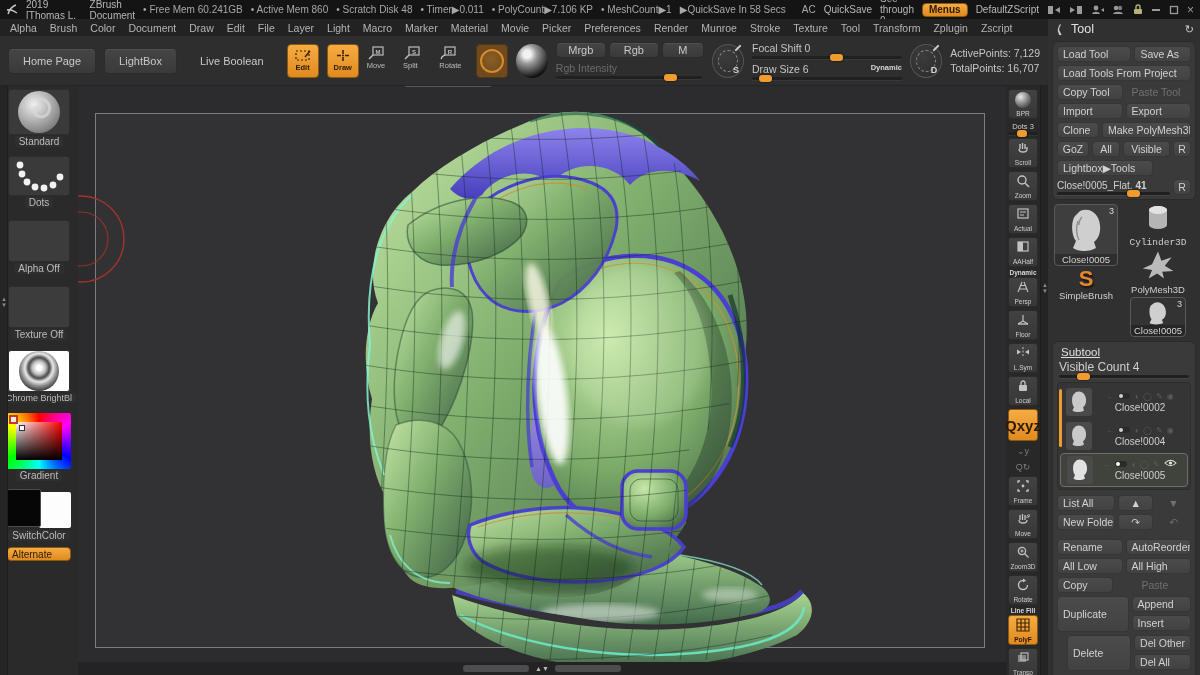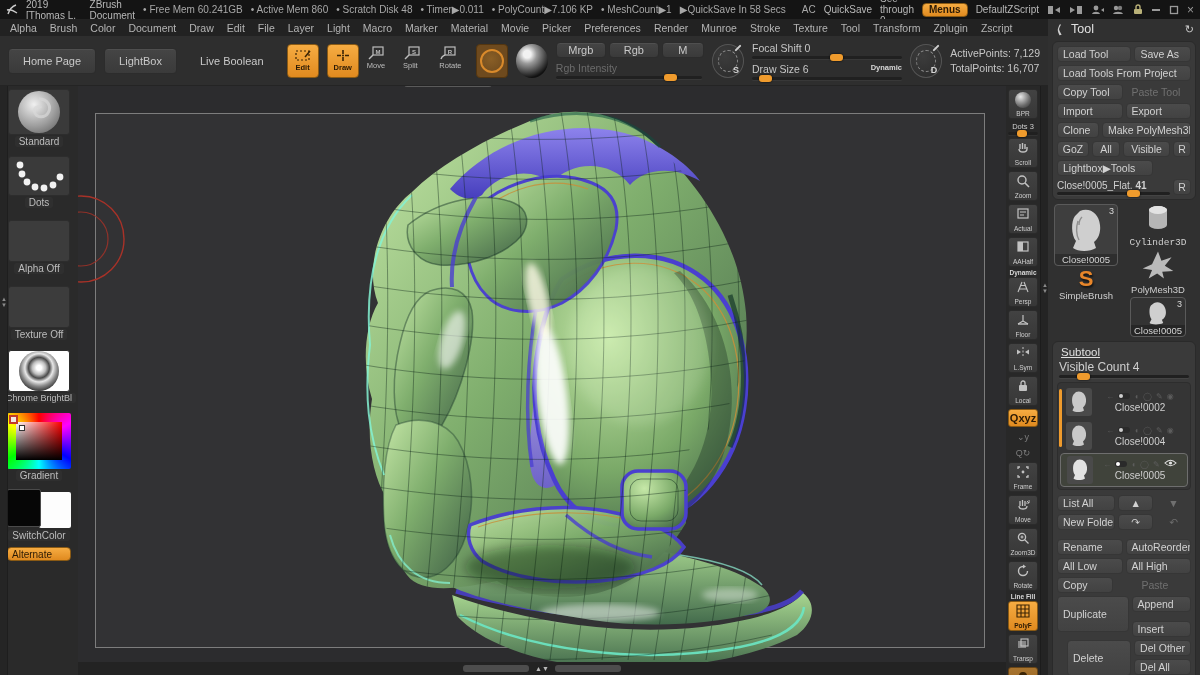--- a/index.html
+++ b/index.html
@@ -593,21 +593,21 @@
   </div>
   <div class="rsitem">
     <span class="glyph">
         <svg width="14" height="14" viewBox="0 0 14 14">
           <rect x="3" y="6" width="8" height="6" rx="1" fill="#c2c2c2"></rect>
           <path d="M5 6 V4 a2 2 0 0 1 4 0 V6" stroke="#c2c2c2" stroke-width="1.3" fill="none"></path>
         </svg>
       </span>
     <span class="rslabel">Local</span>
   </div>
-  <div class="rsitem orange" style="height:18px;justify-content:center;font-size:11px;">
+  <div class="rsitem orange" style="height:32px;justify-content:center;font-size:15px;">
     <span>Qxyz</span>
   </div>
   <div class="rsmini">⌄y</div>
   <div class="rsmini">Q↻</div>
   <div class="rsitem">
     <span class="glyph">
         <svg width="14" height="14" viewBox="0 0 14 14">
           <path d="M2 4 V2 H4 M10 2 H12 V4 M12 10 V12 H10 M4 12 H2 V10" stroke="#c2c2c2" stroke-width="1.3" fill="none"></path>
           <circle cx="7" cy="7" r="1.4" fill="#c2c2c2"></circle>
         </svg>
@@ -859,21 +859,21 @@
     <div class="rp-row">
       <div class="rp-btn" style="flex:1">All Low</div>
       <div class="rp-btn" style="flex:1">All High</div>
     </div>
     <div class="rp-row">
       <div class="rp-btn" style="flex:1">Copy</div>
       <div class="rp-btn dim" style="flex:1;background:none;border-color:transparent;margin-left:20px;">Paste</div>
     </div>
     <div class="rp-row">
       <div class="rp-btn" style="flex:1;height:36px;">Duplicate</div>
-      <div style="flex:1;display:flex;flex-direction:column;gap:9px;">
+      <div style="flex:1;display:flex;flex-direction:column;gap:3px;">
         <div class="rp-btn">Append</div>
         <div class="rp-btn">Insert</div>
       </div>
     </div>
     <div class="rp-row">
       <div class="rp-btn" style="flex:1;height:36px;margin-left:10px;">Delete</div>
       <div style="flex:1;display:flex;flex-direction:column;gap:3px;">
         <div class="rp-btn">Del Other</div>
         <div class="rp-btn">Del All</div>
       </div>

